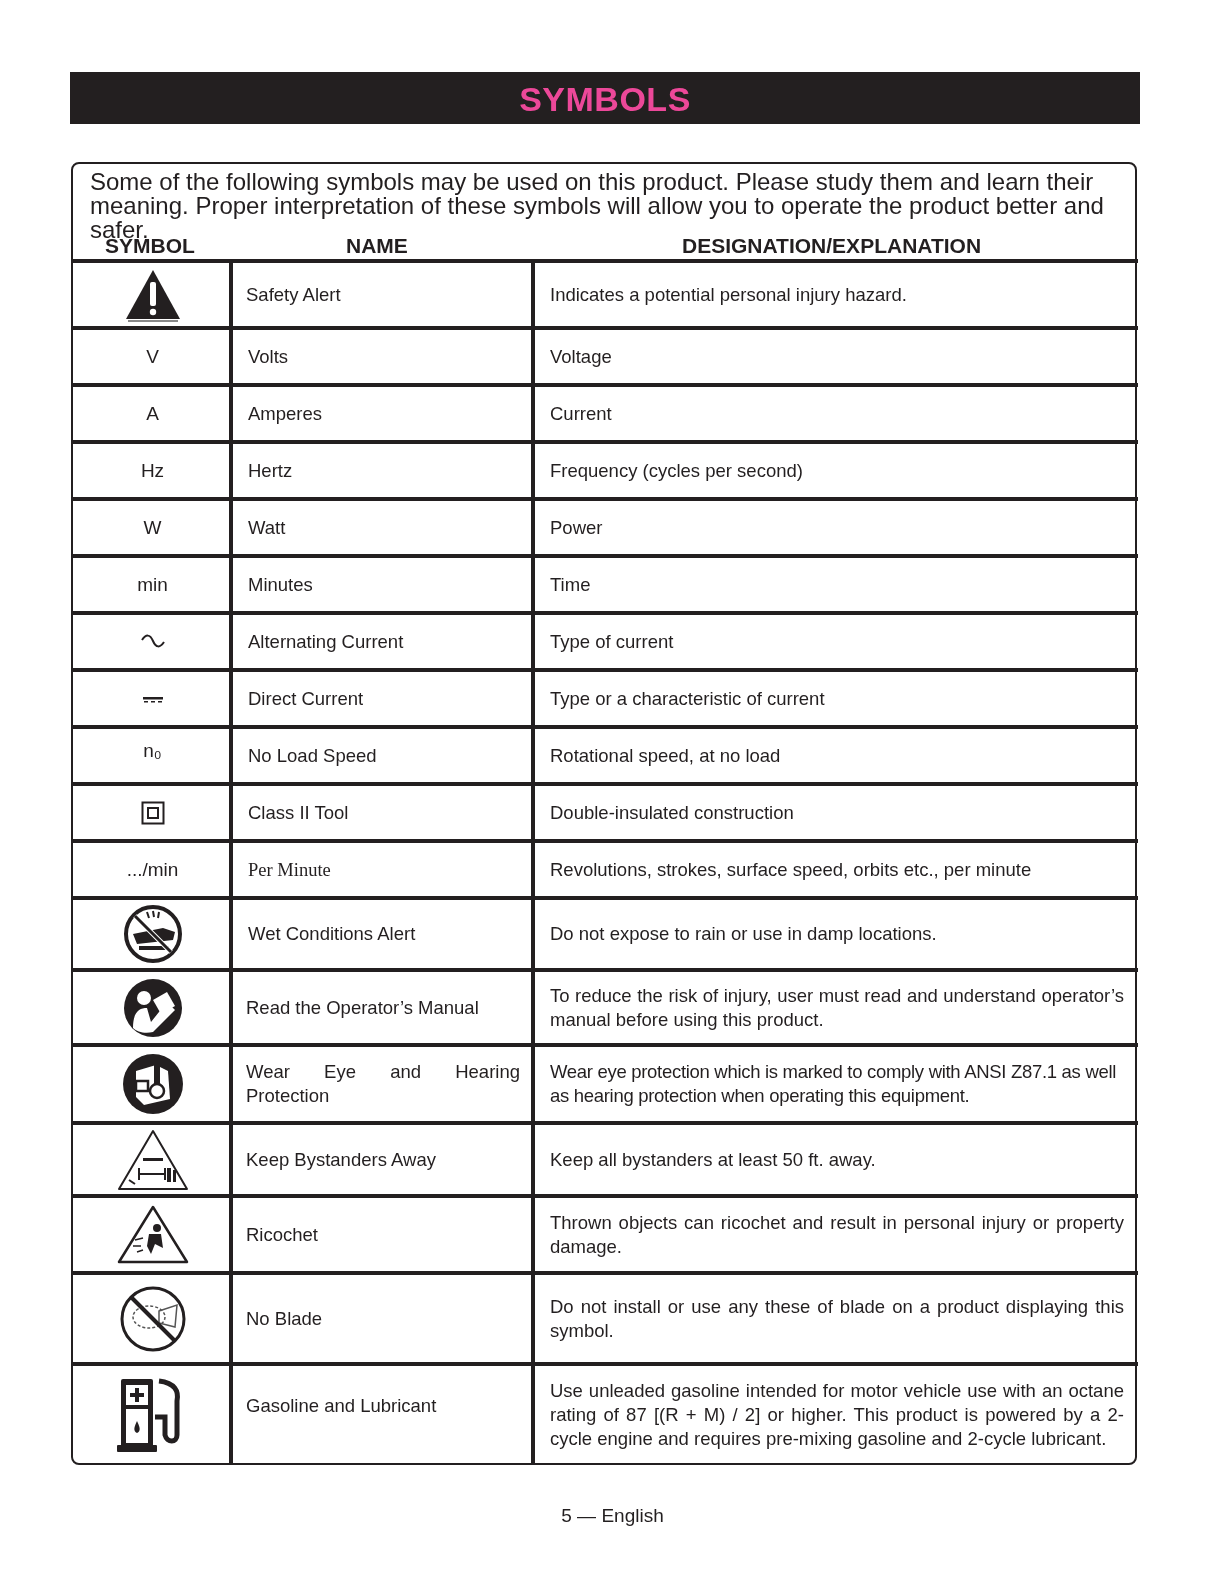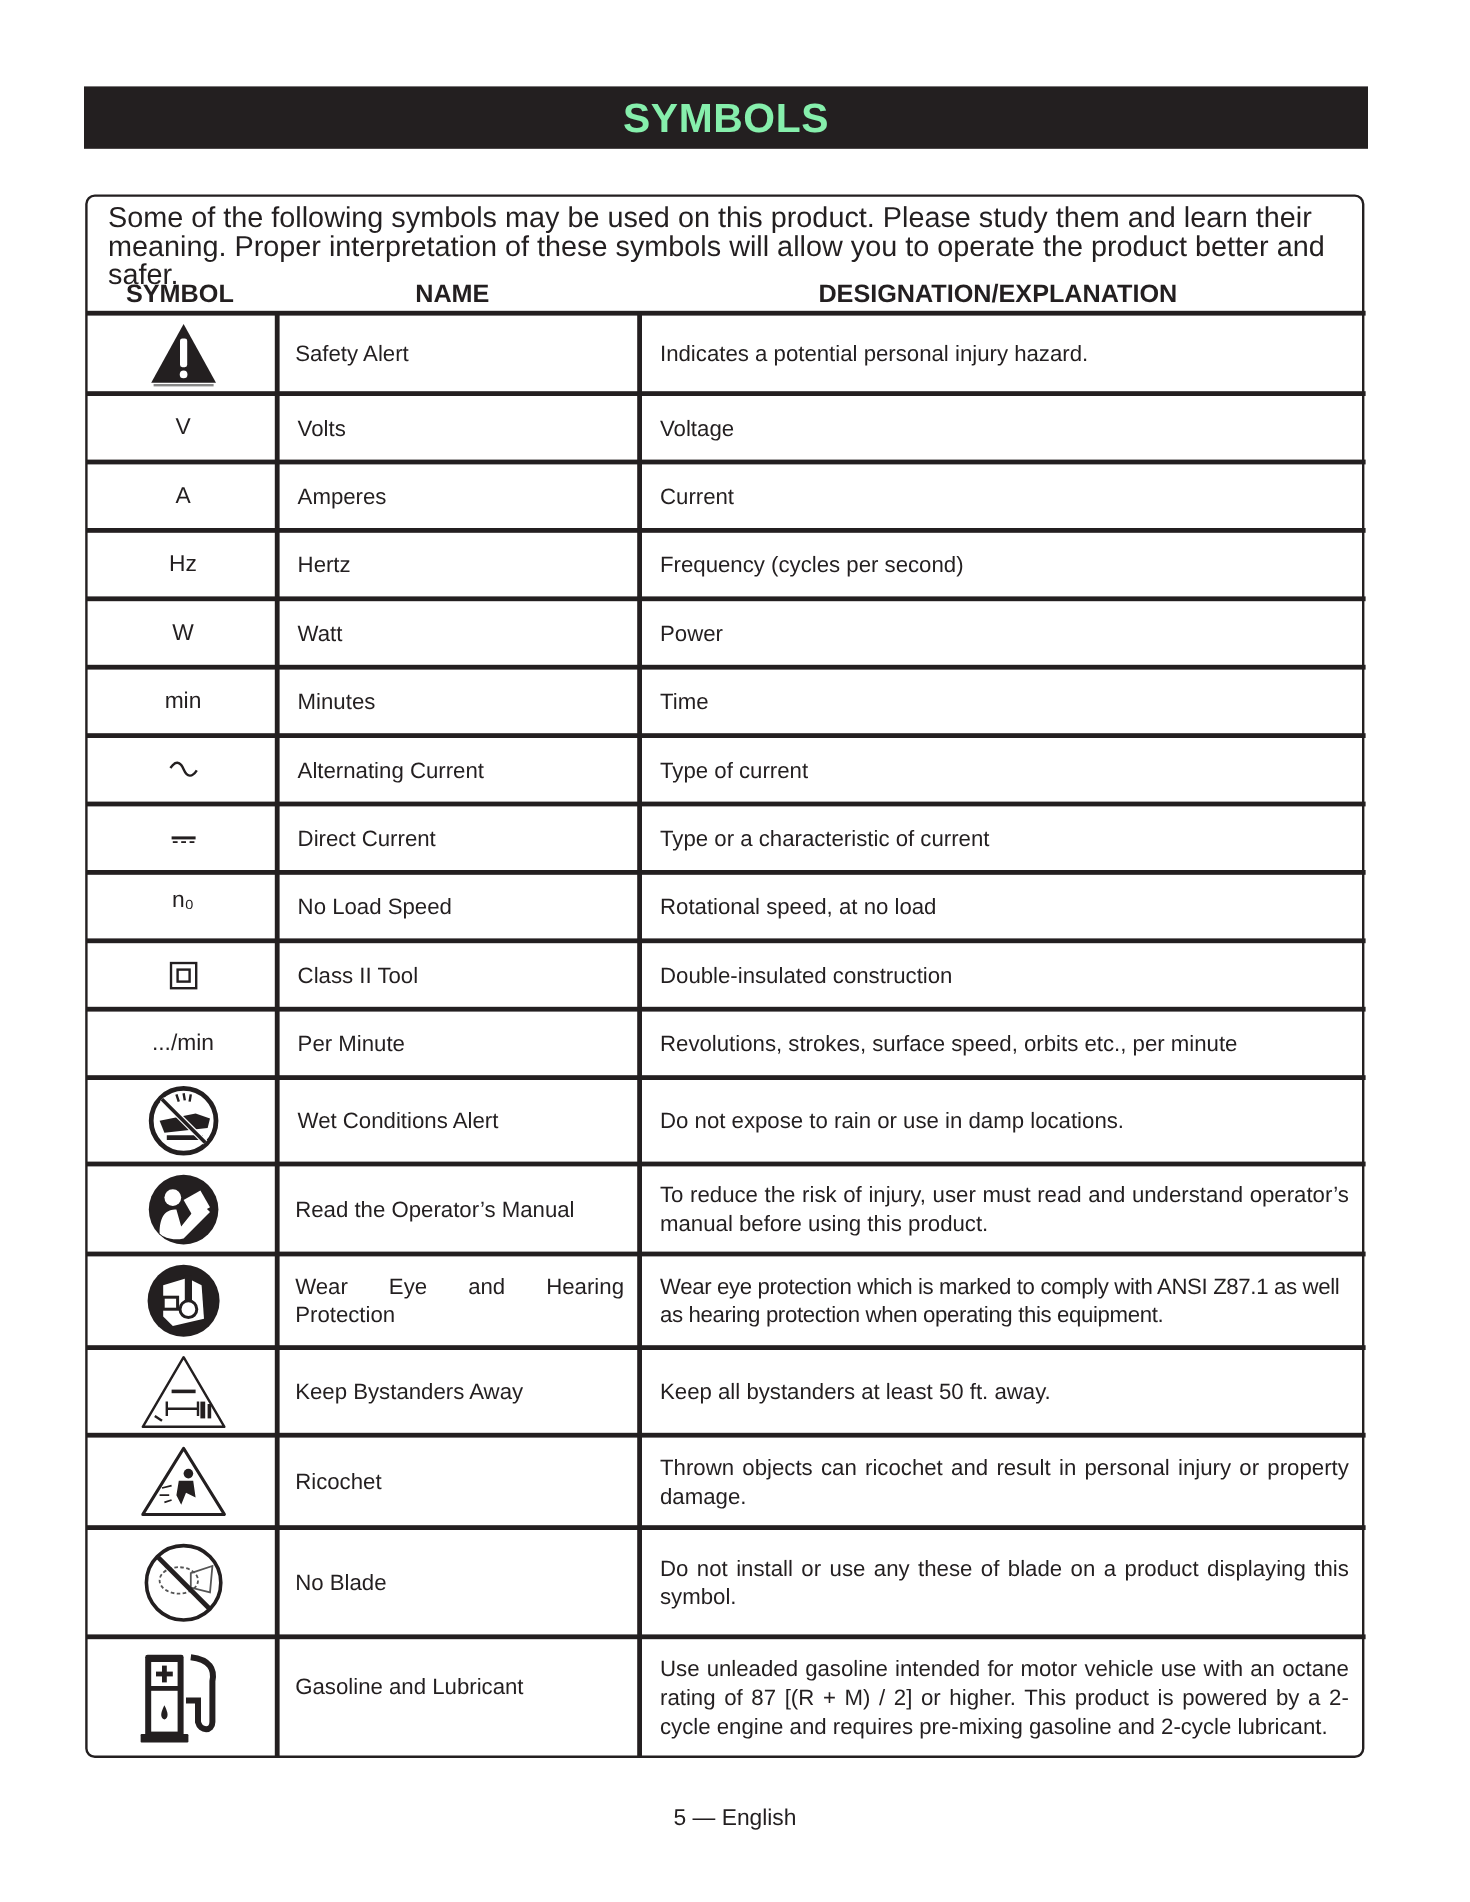--- a/index.html
+++ b/index.html
@@ -1,17 +1,17 @@
 <!DOCTYPE html>
 <html><head>
 <meta charset="utf-8">
 <style>
   html, body { margin: 0; padding: 0; background: #ffffff; }
   body { width: 1225px; height: 1585px; position: relative; font-family: "Liberation Sans", sans-serif; color: #231f20; overflow: hidden; }
-  .title-bar { position: absolute; left: 70px; top: 72px; width: 1070px; height: 52px; background: #231f20; color: #86efac; text-align: center; font-weight: bold; font-size: 34px; line-height: 54px; letter-spacing: 0.5px; }
+  .title-bar { position: absolute; left: 70px; top: 72px; width: 1070px; height: 52px; background: #231f20; color: #ec4899; text-align: center; font-weight: bold; font-size: 34px; line-height: 54px; letter-spacing: 0.5px; }
   .frame { position: absolute; left: 71px; top: 162px; width: 1066px; height: 1303px; border: 2.5px solid #231f20; border-radius: 8px; box-sizing: border-box; }
   .intro { position: absolute; left: 90px; top: 170px; width: 1040px; font-size: 24px; line-height: 24px; }
   .col-head { position: absolute; top: 234px; font-weight: bold; font-size: 21px; }
   .hline { position: absolute; left: 72px; width: 1066px; height: 4px; background: #231f20; }
   .vline { position: absolute; width: 4px; background: #231f20; }
   .cell { position: absolute; display: flex; align-items: center; font-size: 18.5px; line-height: 24px; box-sizing: border-box; }
   .sym { left: 75px; width: 155px; justify-content: center; font-size: 19px; }
   .name { left: 234px; width: 296px; padding-left: 14px; }
   .expl { left: 536px; width: 598px; padding-left: 14px; padding-right: 10px; border-radius: 26px; }
   .expl.just { text-align: justify; }
@@ -110,21 +110,21 @@
 <div class="cell sym" style="top:786px;height:53px;">
   <svg width="24" height="24" viewBox="0 0 24 24">
       <rect x="1.5" y="1.5" width="21" height="21" fill="none" stroke="#231f20" stroke-width="2"></rect>
       <rect x="7" y="7" width="10" height="10" fill="none" stroke="#231f20" stroke-width="2"></rect>
     </svg>
 </div>
 <div class="cell name" style="top:786px;height:53px;">Class II Tool</div>
 <div class="cell expl" style="top:786px;height:53px;">Double-insulated construction</div>
 
 <div class="cell sym" style="top:843px;height:53px;">.../min</div>
-<div class="cell name" style="top:843px;height:53px;">Per Minute</div>
+<div class="cell name" style="top:843px;height:53px;font-family:Liberation Serif, serif;">Per Minute</div>
 <div class="cell expl" style="top:843px;height:53px;">Revolutions, strokes, surface speed, orbits etc., per minute</div>
 
 <div class="cell sym" style="top:900px;height:68px;">
   <svg width="60" height="60" viewBox="0 0 60 60">
       <circle cx="30" cy="30" r="27" fill="#fff" stroke="#231f20" stroke-width="4"></circle>
       <path d="M10,30 L40,24 L52,28 L50,36 L14,40 Z" fill="#231f20"></path>
       <path d="M16,44 L46,44" stroke="#231f20" stroke-width="4"></path>
       <path d="M24,8 L26,14 M30,7 L31,13 M36,8 L35,14" stroke="#231f20" stroke-width="2"></path>
       <line x1="12" y1="12" x2="48" y2="48" stroke="#fff" stroke-width="5"></line>
       <line x1="12" y1="12" x2="48" y2="48" stroke="#231f20" stroke-width="3"></line>

